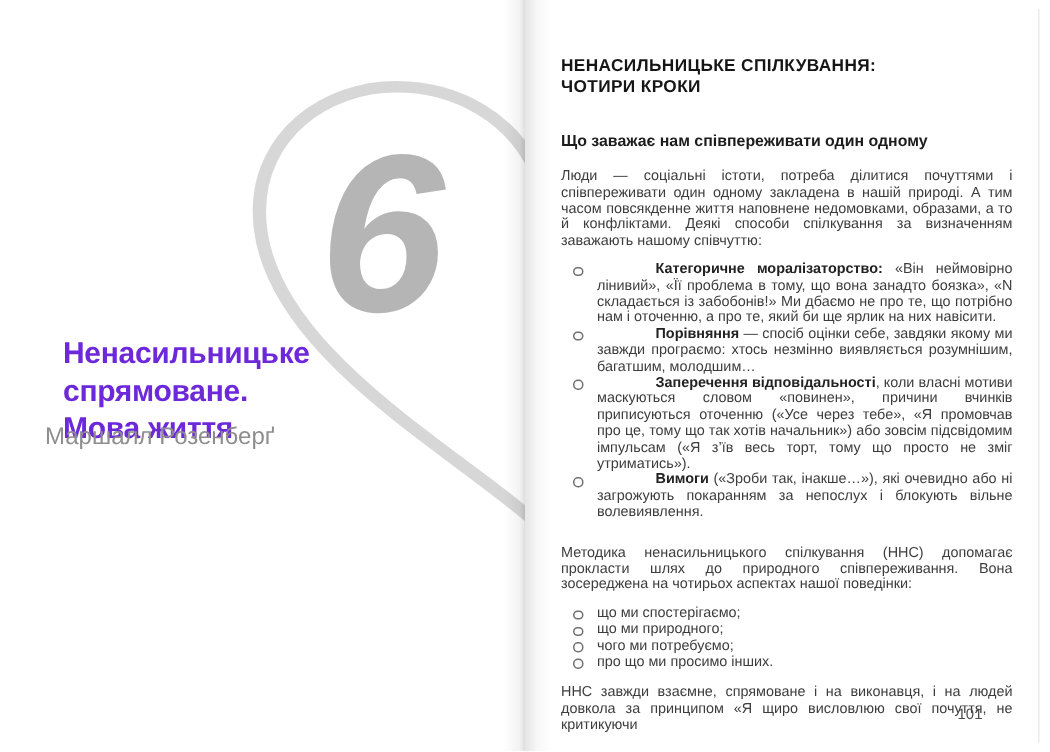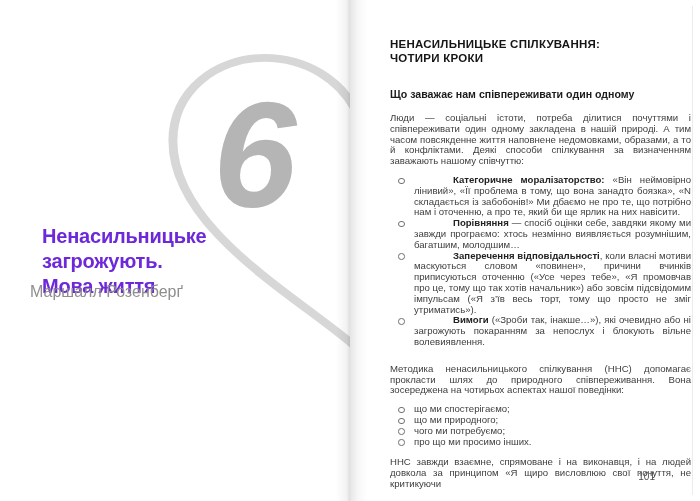--- a/index.html
+++ b/index.html
@@ -42,21 +42,21 @@
   }
   .page-right::before {
     content: ""; position: absolute; left: 0; top: 0; width: 18px; height: 100%;
     background: linear-gradient(to right, rgba(0,0,0,0.10) 0%, rgba(0,0,0,0.03) 45%, rgba(0,0,0,0) 100%);
     pointer-events: none;
   }
   .page-right::after { 
     content: ""; position: absolute; right: 7px; top: 6px; bottom: 6px; width: 1px;
     background: #ececec; pointer-events: none;
   }
-  .content { position: absolute; left: 40px; top: 38px; width: 301px; }
+  .content { position: absolute; left: 24px; top: 38px; width: 301px; }
 
   .chapter-heading {
     font-size: 11.5px; line-height: 13.5px; font-weight: 700;
     color: #151515; letter-spacing: 0.25px; margin-bottom: 23px;
   }
   .chapter-heading span { display: block; }
   .section-heading {
     font-size: 10.6px; line-height: 12px; font-weight: 700;
     color: #1c1c1c; margin-bottom: 13px;
   }
@@ -95,21 +95,21 @@
                C 72 143, 12 106, 12 57
                C 12 29, 33 11, 56 11
                C 77 11, 93 24, 100 40
                C 107 24, 123 11, 144 11
                C 167 11, 188 29, 188 57
                C 188 106, 128 143, 100 171 Z" fill="none" stroke="#d7d7d7" stroke-width="4.3" stroke-linejoin="round"></path>
     </svg>
     <div class="chapter-num">6</div>
     <h1 class="book-title">
       <span>Ненасильницьке</span>
-      <span>загрожують.</span>
+      <span>спрямоване.</span>
       <span>Мова життя</span>
     </h1>
     <div class="book-author">Маршалл Розенберґ</div>
   </div>
 
   <div class="page-right">
     <div class="content">
 
       <h2 class="chapter-heading">
         <span>НЕНАСИЛЬНИЦЬКЕ СПІЛКУВАННЯ:</span>

